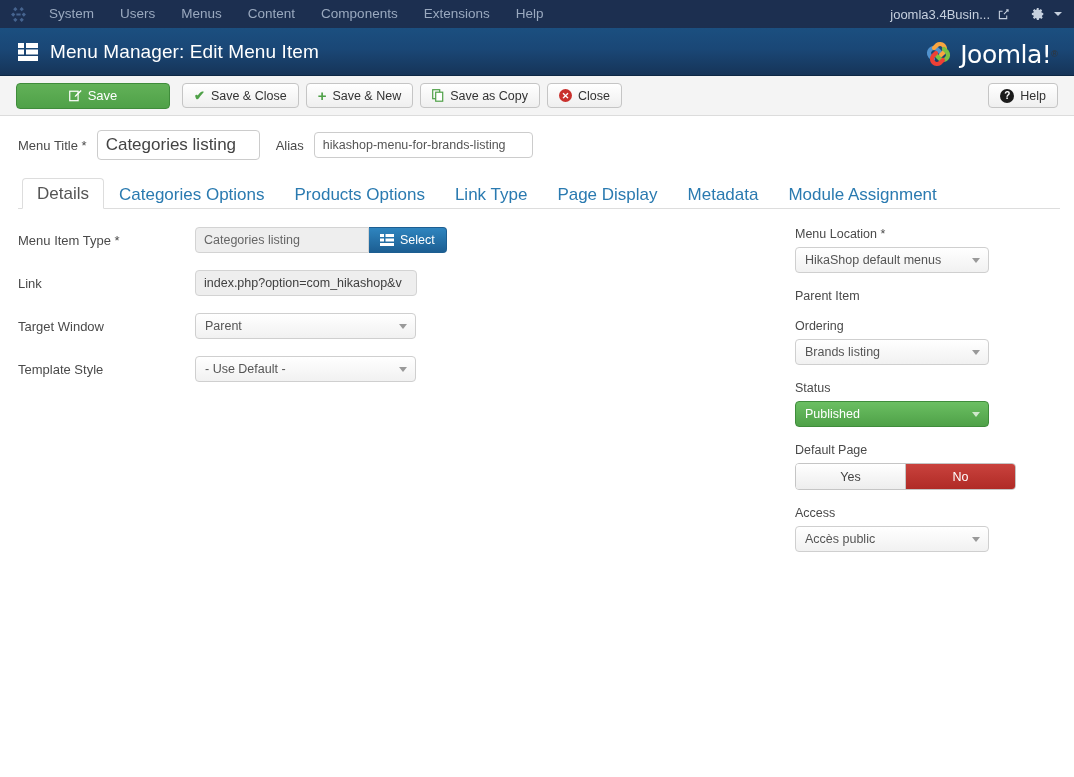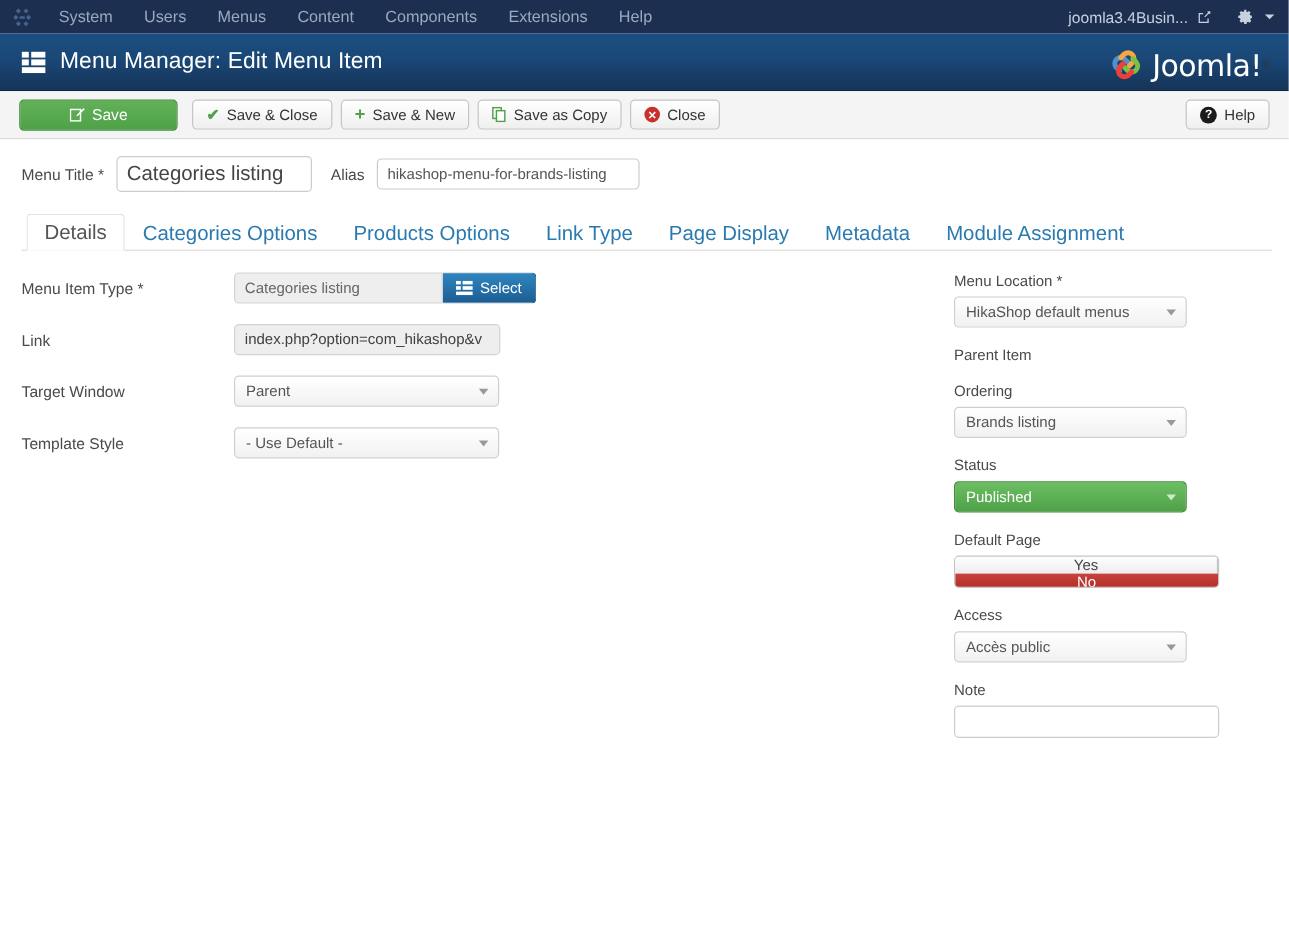--- a/index.html
+++ b/index.html
@@ -135,21 +135,21 @@
     padding: 0 11px;
     margin-right: 7px;
     cursor: pointer;
     white-space: nowrap;
   }
   .btn .bi { margin-right: 6px; display:inline-flex; align-items:center; }
   .btn-save {
     background: linear-gradient(to bottom, #62b158 0%, #4fa148 100%);
     border-color: #3f8c3b;
     color: #fff;
-    width: 132px;
+    width: 154px;
     height: 26px;
     padding: 0;
     font-weight: normal;
     font-size: 13px;
     margin-right: 12px;
   }
   .btn-help {
     position: absolute;
     right: 16px;
     padding: 0 11px;
@@ -340,21 +340,20 @@
   .rgroup { margin-bottom: 16px; }
 
   
   .btn-group {
     display: flex;
     width: 221px;
     height: 27px;
     border-radius: 4px;
     overflow: hidden;
     border: 1px solid #c5c5c5;
-    flex-direction: column;
   }
   .bg-btn {
     flex: 1;
     display: flex;
     align-items: center;
     justify-content: center;
     font-size: 12.5px;
     cursor: pointer;
     background: linear-gradient(to bottom, #ffffff 0%, #ededed 100%);
     color: #444;
@@ -583,19 +582,15 @@
 
     <div class="rgroup">
       <span class="rlabel">Access</span>
       <span class="sel sel-right">
         <span>Accès public</span>
         <span class="arrow"></span>
       </span>
     </div>
 
 
-    <div class="rgroup">
-      <span class="rlabel">Note</span>
-      <input class="inp-note" type="text" value="" style="">
-    </div>
 
   </div>
 </div>
 
 </body></html>

